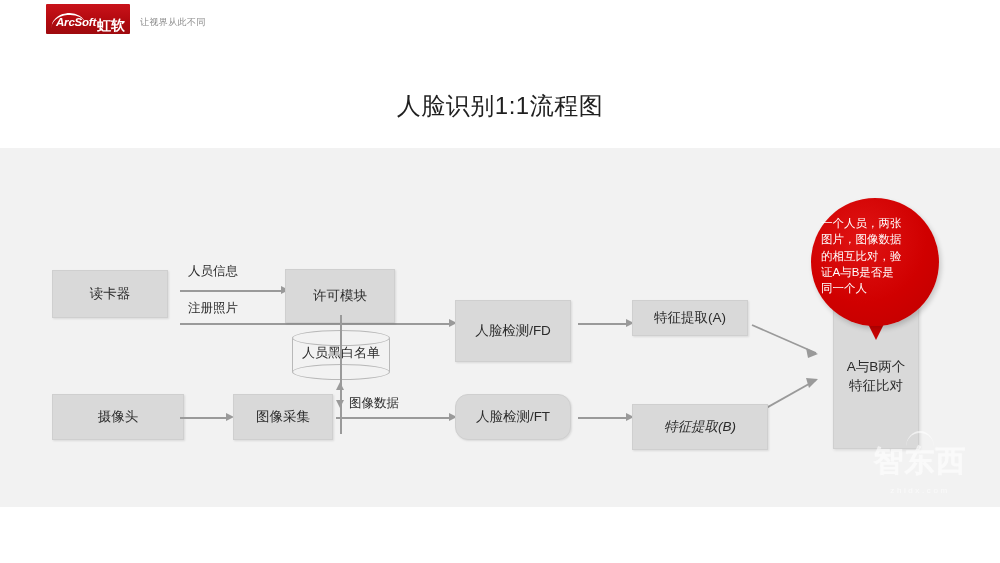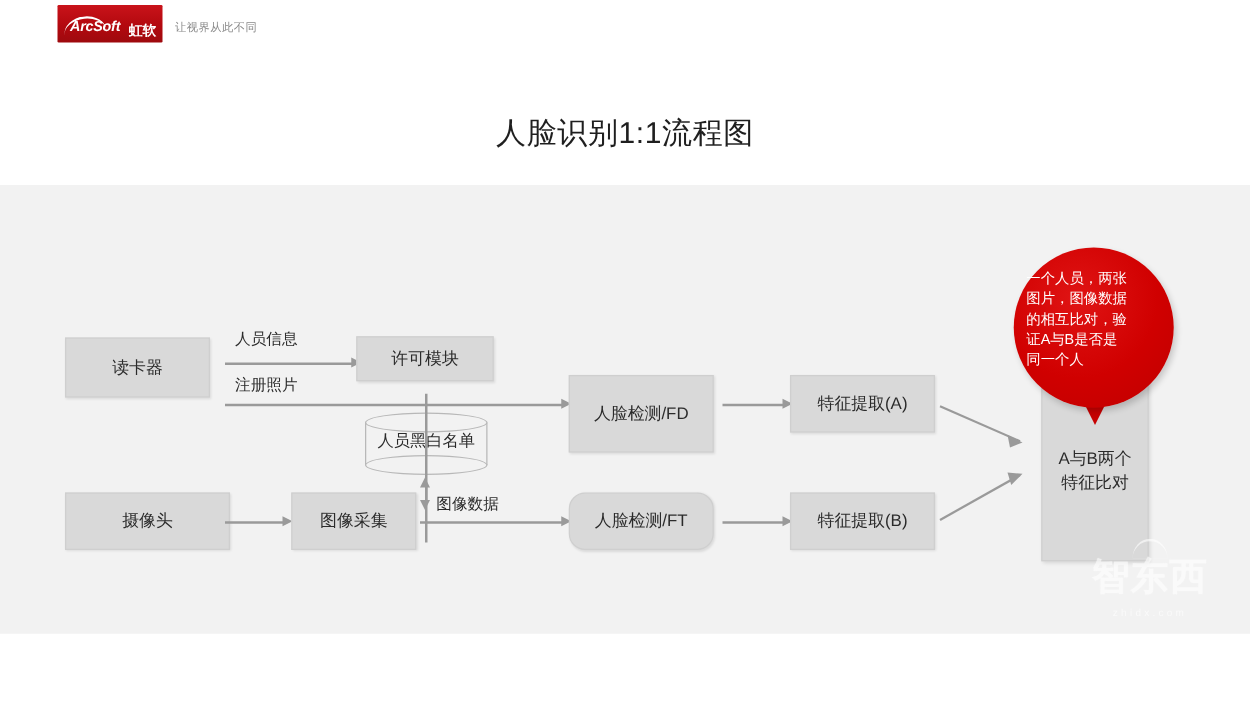--- a/index.html
+++ b/index.html
@@ -44,21 +44,21 @@
     font-size: 11.5px;
     font-weight: bold;
     font-style: italic;
     color: #ffffff;
     letter-spacing: -0.2px;
     white-space: nowrap;
   }
   #logo-cn {
     position: absolute;
     right: 5px; top: 13px;
-    font-size: 11px;
+    font-size: 14px;
     font-weight: bold;
     color: #ffffff;
     white-space: nowrap;
     text-align: right;
   }
   #tagline {
     position: absolute;
     left: 140px; top: 16px;
     font-size: 9px;
     color: #8a8a8a;
@@ -293,35 +293,35 @@
   </div>
 
   <div class="edge-label" style="left:188px; top:115px;">人员信息</div>
   <div class="ln h" style="left:180px; top:142px; width:103px;"></div>
   <div class="arrowhead right" style="left:281px; top:138px;"></div>
 
   <div class="edge-label" style="left:188px; top:152px;">注册照片</div>
   <div class="ln h" style="left:180px; top:175px; width:271px;"></div>
   <div class="arrowhead right" style="left:449px; top:171px;"></div>
 
-  <div class="box" id="license-module" style="left:285px; top:121px; width:110px; height:36px;">
+  <div class="box" id="license-module" style="left:285px; top:121px; width:110px; height:54px;">
     <span>许可模块</span>
   </div>
 
   <div class="ln v" style="left:340px; top:167px; height:87px;"></div>
   <div class="arrowhead down" style="left:336px; top:252px;"></div>
 
   <div class="box" id="face-detect-fd" style="left:455px; top:152px; width:116px; height:62px;text-align:right;">
     <span>人脸检测/FD</span>
   </div>
 
   <div class="ln h" style="left:578px; top:175px; width:50px;"></div>
   <div class="arrowhead right" style="left:626px; top:171px;"></div>
 
-  <div class="box" id="feature-extract-a" style="left:632px; top:152px; width:116px; height:46px;">
+  <div class="box" id="feature-extract-a" style="left:632px; top:152px; width:116px; height:36px;">
     <span>特征提取(A)</span>
   </div>
 
   <div class="box" id="camera" style="left:52px; top:246px; width:132px; height:46px;">
     <span>摄像头</span>
   </div>
 
   <div class="ln h" style="left:180px; top:269px; width:48px;"></div>
   <div class="arrowhead right" style="left:226px; top:265px;"></div>
 
@@ -333,21 +333,21 @@
   <div class="ln h" style="left:336px; top:269px; width:115px;"></div>
   <div class="arrowhead right" style="left:449px; top:265px;"></div>
 
   <div class="box" id="face-detect-ft" style="left:455px; top:246px; width:116px; height:46px;border-radius:13px;">
     <span>人脸检测/FT</span>
   </div>
 
   <div class="ln h" style="left:578px; top:269px; width:50px;"></div>
   <div class="arrowhead right" style="left:626px; top:265px;"></div>
 
-  <div class="box" id="feature-extract-b" style="left:632px; top:246px; width:116px; height:46px;">
+  <div class="box" id="feature-extract-b" style="left:632px; top:256px; width:136px; height:46px;font-style:italic;">
     <span>特征提取(B)</span>
   </div>
 
   <div class="box" id="compare-ab" style="left:833px; top:156px; width:86px; height:145px; flex-direction:column; box-shadow:1px 1px 3px rgba(0,0,0,0.12);">
     <span>A与B两个</span>
     <span>特征比对</span>
   </div>
 
   <div id="watermark">
     <div id="wm-wifi"></div>

